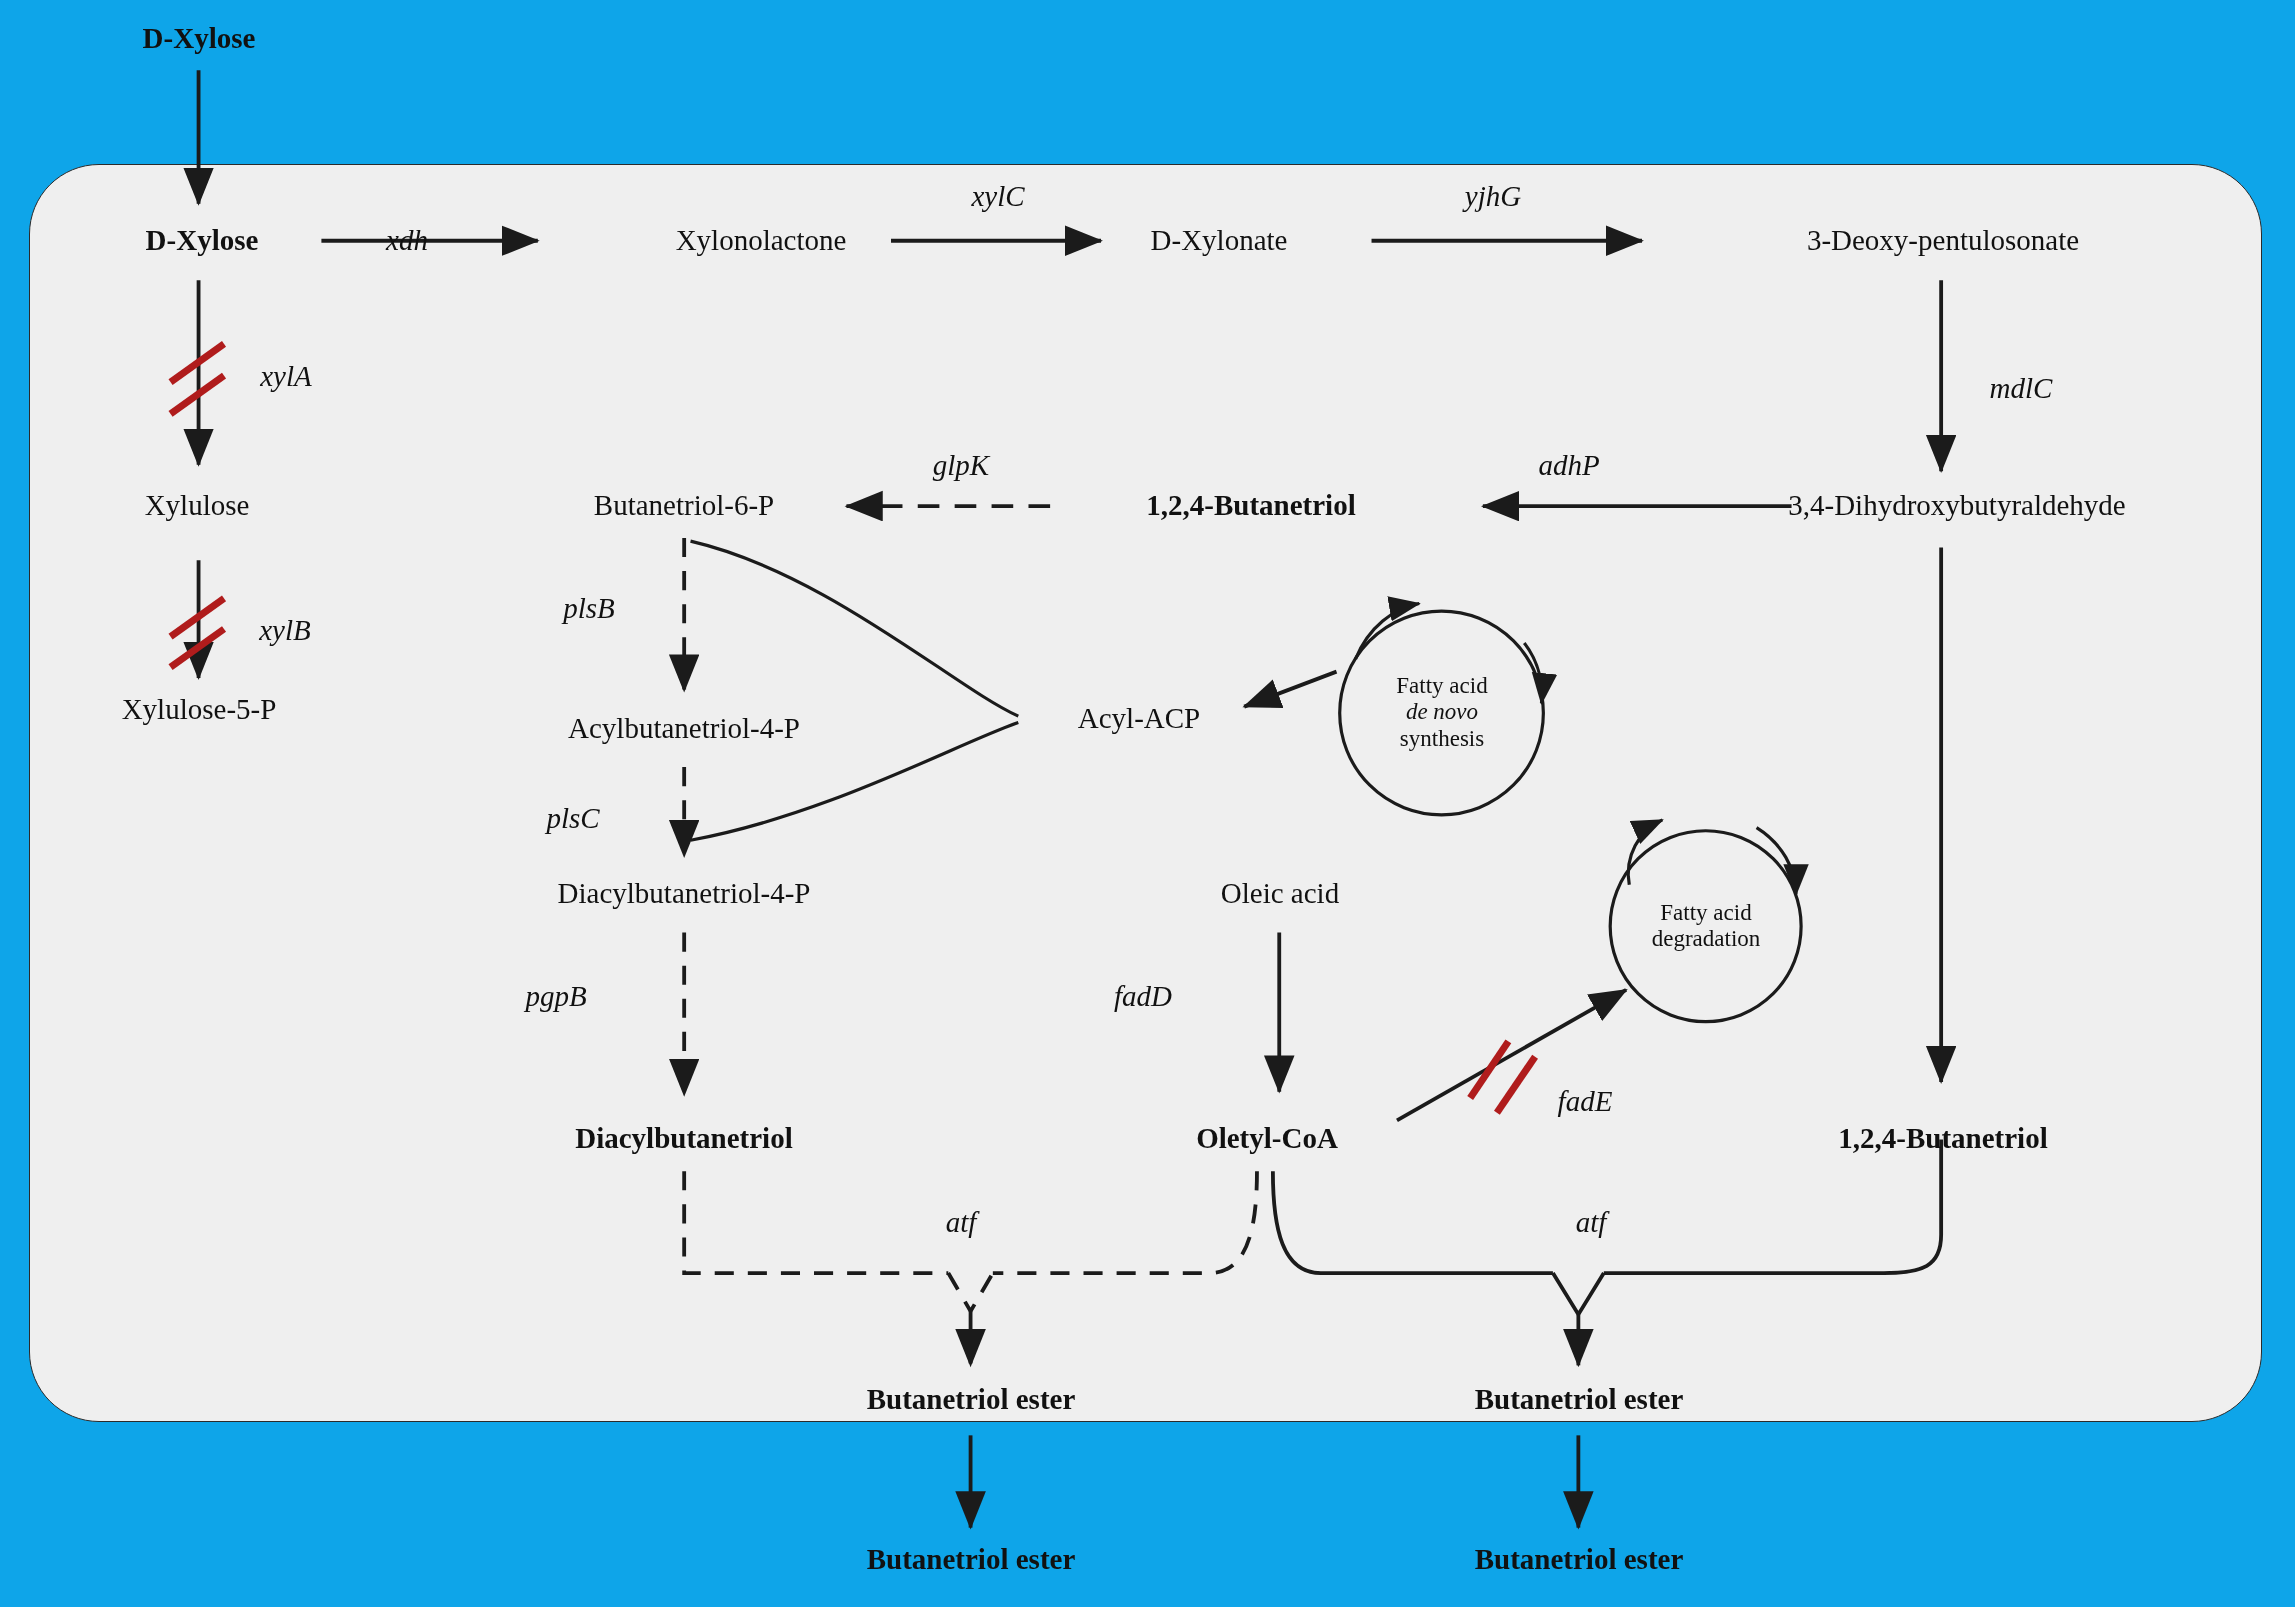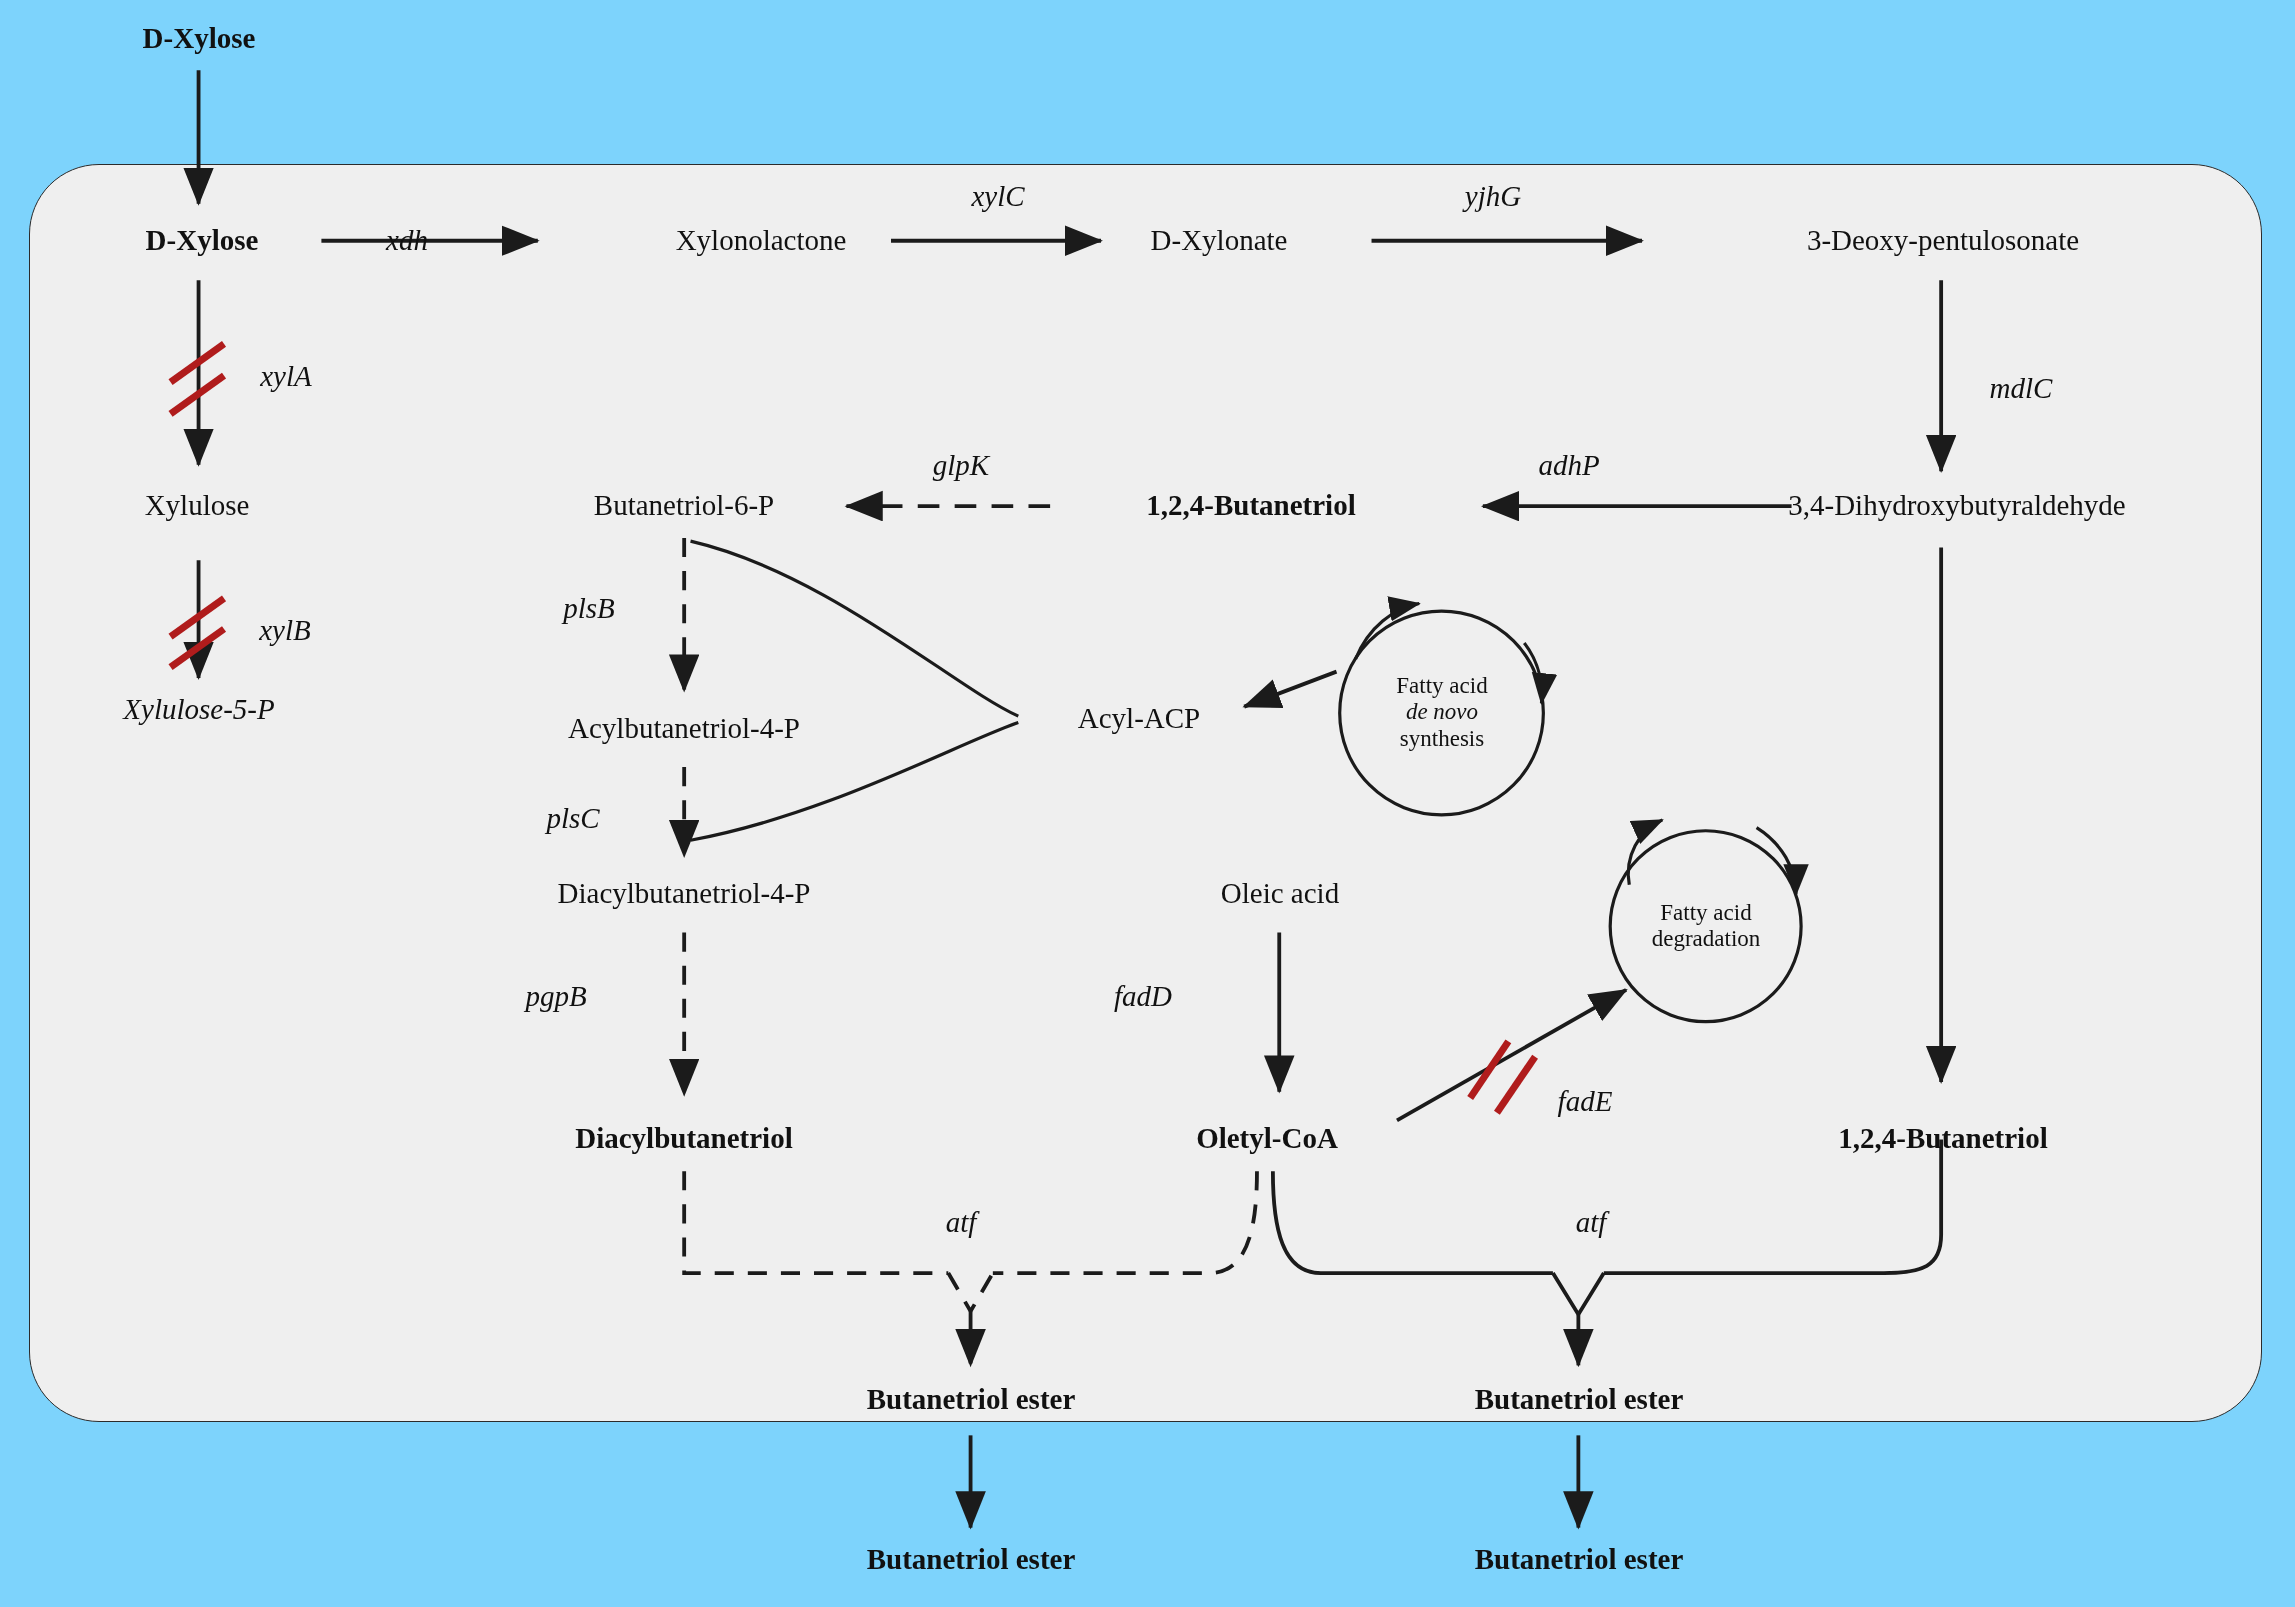--- a/index.html
+++ b/index.html
@@ -7,21 +7,21 @@
     padding: 0;
     background: #ffffff;
   }
   body {
     font-family: "Liberation Serif", serif;
   }
   #canvas {
     position: relative;
     width: 2295px;
     height: 1608px;
-    background: #7dd3fc;
+    background: #0ea5e9;
     overflow: hidden;
   }
   #cellbox {
     position: absolute;
     left: 29px;
     top: 164px;
     width: 2233px;
     height: 1258px;
     background: #efefef;
     border: 1.9px solid #2b2b2b;
@@ -149,21 +149,21 @@
     <line x1="2480" y1="2255" x2="2480" y2="2400" stroke="#1b1b1b" stroke-width="6" marker-end="url(#ah)"></line>
   </svg>
 
   <div class="node metab bold" style="left:199px; top:39px;">D-Xylose</div>
   <div class="node metab bold" style="left:202px; top:241px;">D-Xylose</div>
   <div class="node metab" style="left:713px; top:241px;margin-left:48px;">Xylonolactone</div>
   <div class="node metab" style="left:1219px; top:241px;">D-Xylonate</div>
   <div class="node metab" style="left:1943px; top:241px;">3-Deoxy-pentulosonate</div>
 
   <div class="node metab" style="left:197px; top:506px;">Xylulose</div>
-  <div class="node metab" style="left:199px; top:710px;font-style:italic;">Xylulose-5-P</div>
+  <div class="node metab" style="left:199px; top:710px;">Xylulose-5-P</div>
 
   <div class="node metab" style="left:684px; top:506px;">Butanetriol-6-P</div>
   <div class="node metab bold" style="left:1251px; top:506px;">1,2,4-Butanetriol</div>
   <div class="node metab" style="left:1957px; top:506px;">3,4-Dihydroxybutyraldehyde</div>
 
   <div class="node metab" style="left:684px; top:729px;">Acylbutanetriol-4-P</div>
   <div class="node metab" style="left:1139px; top:719px;">Acyl-ACP</div>
   <div class="node metab" style="left:684px; top:894px;">Diacylbutanetriol-4-P</div>
 
   <div class="node metab" style="left:1280px; top:894px;">Oleic acid</div>

